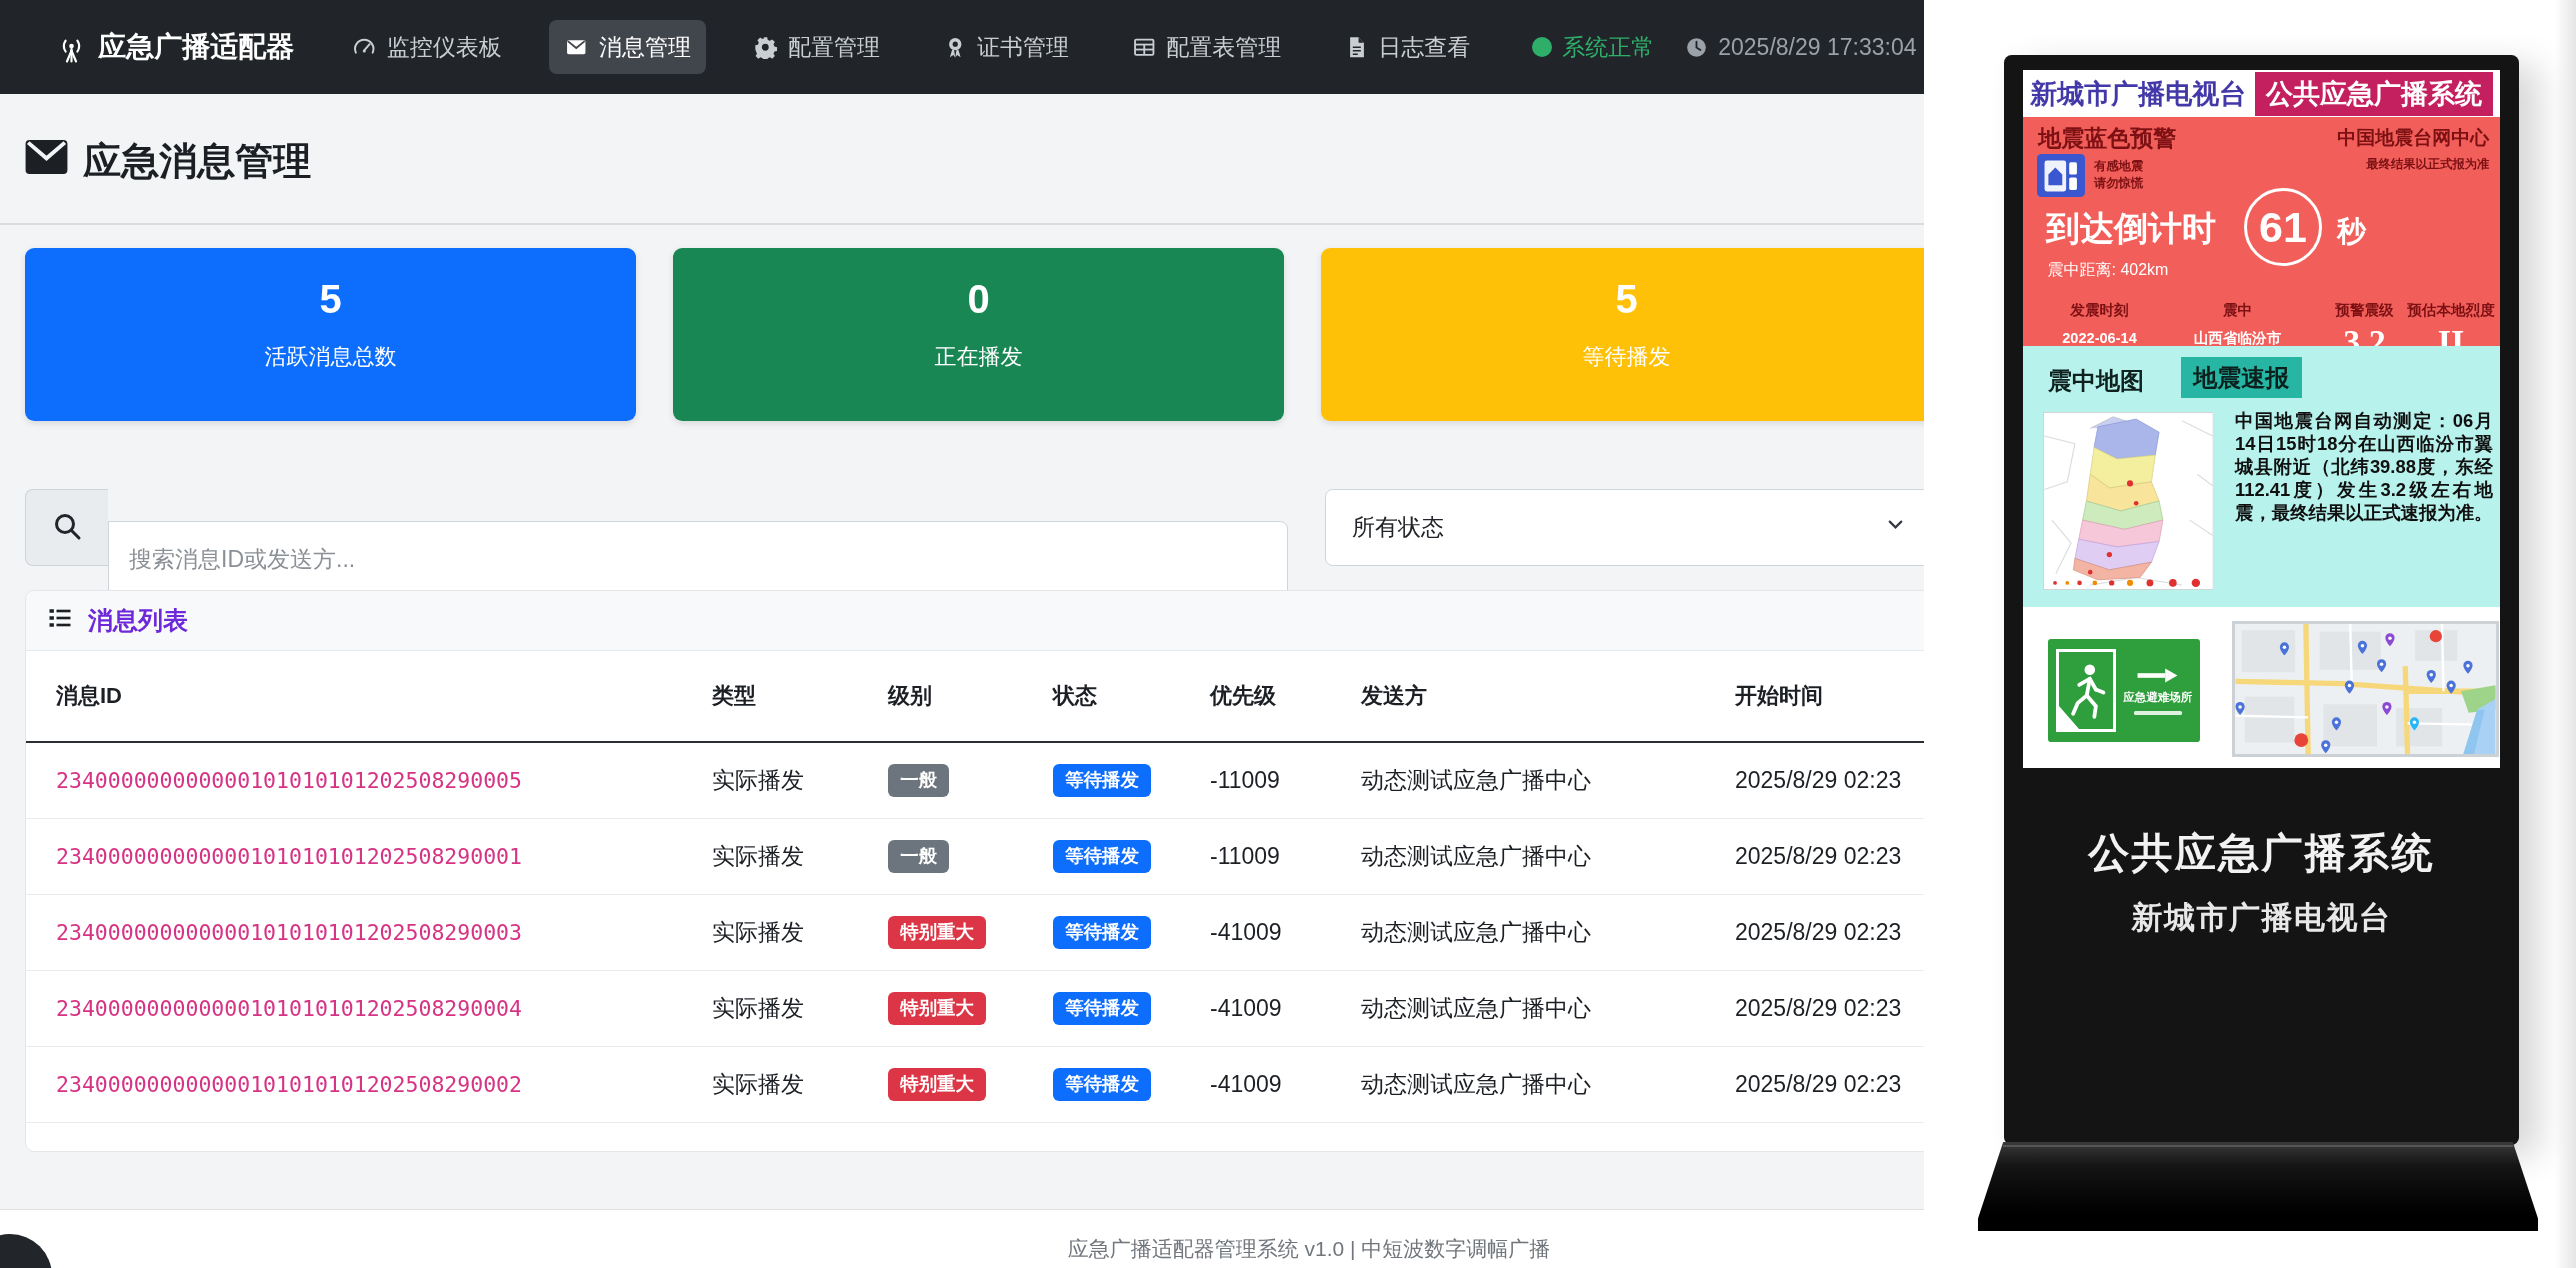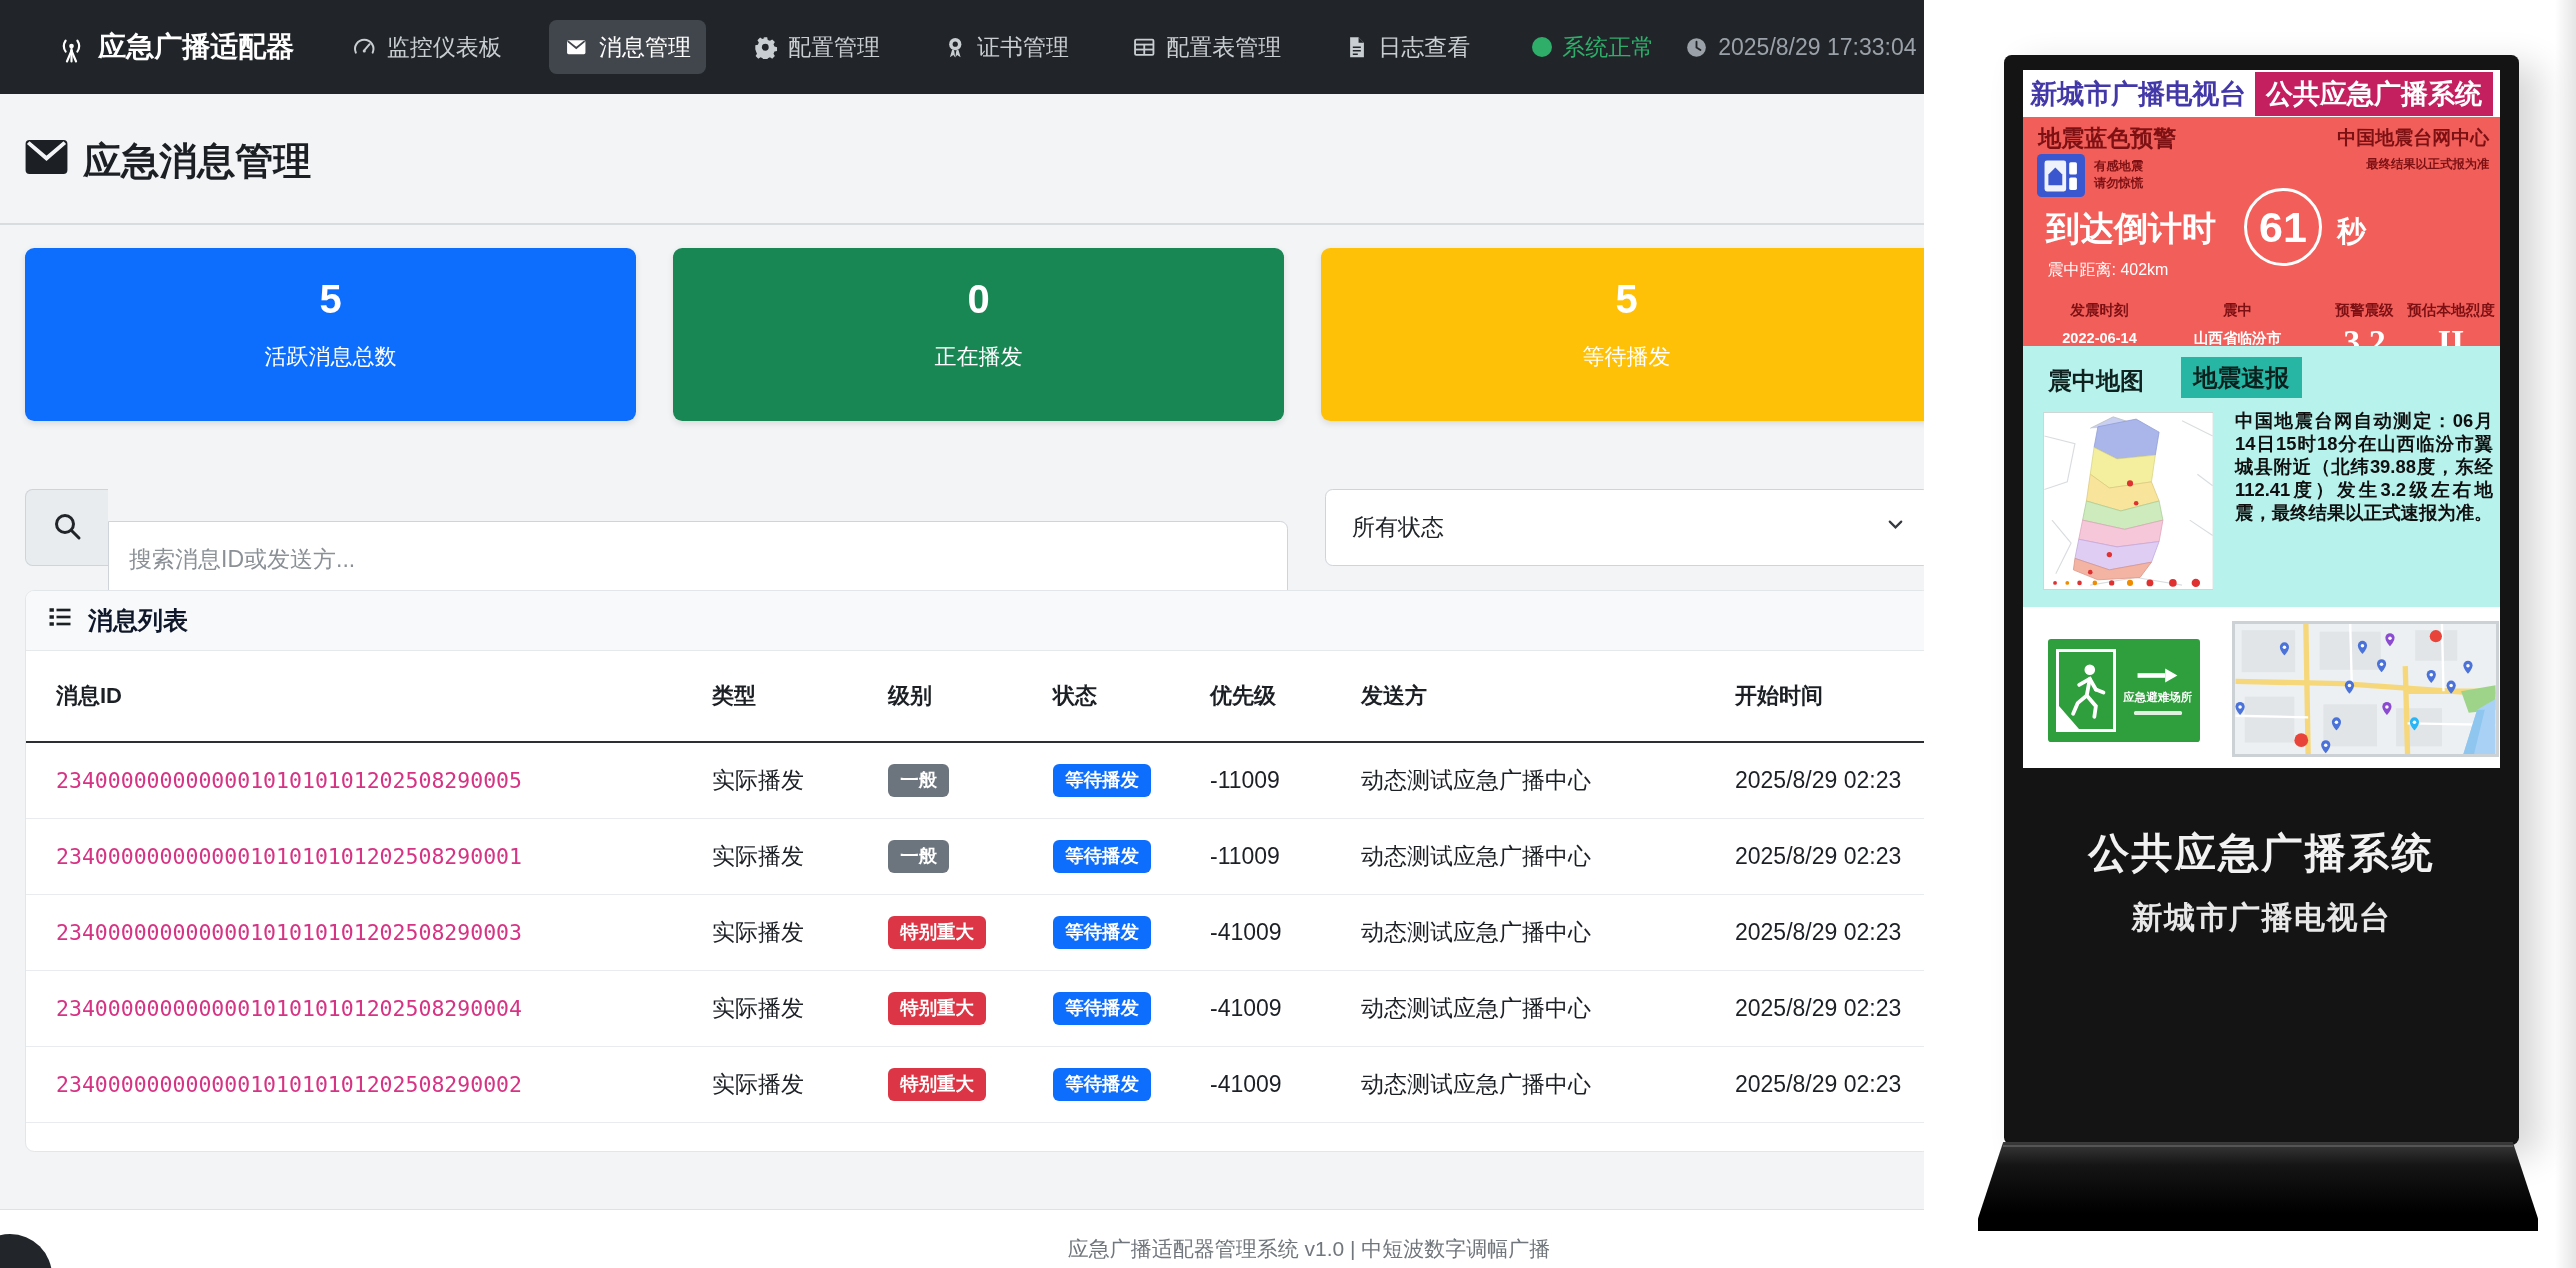--- a/index.html
+++ b/index.html
@@ -33,21 +33,21 @@
   .search-input{width:1180px;height:77px;border:1.5px solid #ced4da;border-radius:0 7.7px 7.7px 0;background:#fff;
          font-size:23px;padding:0 20px;box-sizing:border-box;color:#212529;outline:none;
          font-family:"Liberation Sans","DejaVu Sans",sans-serif;margin-top:32px;}
   .search-input::placeholder{color:#8a9096;}
   .status-select{position:absolute;left:1325px;top:489px;width:606px;height:77px;background:#fff;
          border:1.5px solid #ced4da;border-radius:7.7px;display:flex;align-items:center;justify-content:space-between;
          padding:0 23px 0 26px;box-sizing:border-box;font-size:23px;color:#212529;}
   .panel{position:absolute;left:25px;top:590px;width:1907px;height:562px;background:#fff;
          border:1.5px solid #e3e6e9;border-radius:9.2px;box-sizing:border-box;overflow:hidden;}
   .panel-h{height:60px;background:#f8f9fa;border-bottom:1.5px solid #e6e9ec;display:flex;align-items:center;
-         gap:14px;padding:0 20px;font-size:25px;font-weight:bold;color:#0f172a;box-sizing:border-box;font-family:Liberation Mono, monospace;}
+         gap:14px;padding:0 20px;font-size:25px;font-weight:bold;color:#6d28d9;box-sizing:border-box;}
   .tgrid{display:grid;grid-template-columns:656px 176px 165px 157px 151px 374px 1fr;align-items:center;padding-left:30px;}
   .t-head{height:90px;font-size:22px;font-weight:bold;color:#1c2025;border-bottom:2.3px solid #2b2f33;}
   .t-row{height:75px;border-bottom:0.8px solid #e9ecef;font-size:23px;color:#1c2025;}
   .id-link{font-family:"DejaVu Sans Mono","Liberation Mono",monospace;font-size:21.5px;color:#d63384;}
   .badge{display:inline-block;padding:6.1px 12.3px;border-radius:6.1px;color:#fff;font-size:18.4px;font-weight:bold;line-height:1.1;}
   .badge.gray{background:#6c757d;} .badge.red{background:#dc3545;} .badge.blue{background:#0d6efd;}
   .app-footer{position:absolute;left:0;top:1209px;width:1932px;height:59px;background:#ffffff;border-top:1.5px solid #dfe2e5;}
   .footer-text{position:absolute;left:1309px;top:24.5px;transform:translateX(-50%);font-size:21px;color:#70767c;white-space:nowrap;}
   .corner-blob{position:absolute;left:-32px;top:1234px;width:84px;height:84px;border-radius:50%;background:#22262a;}
   

